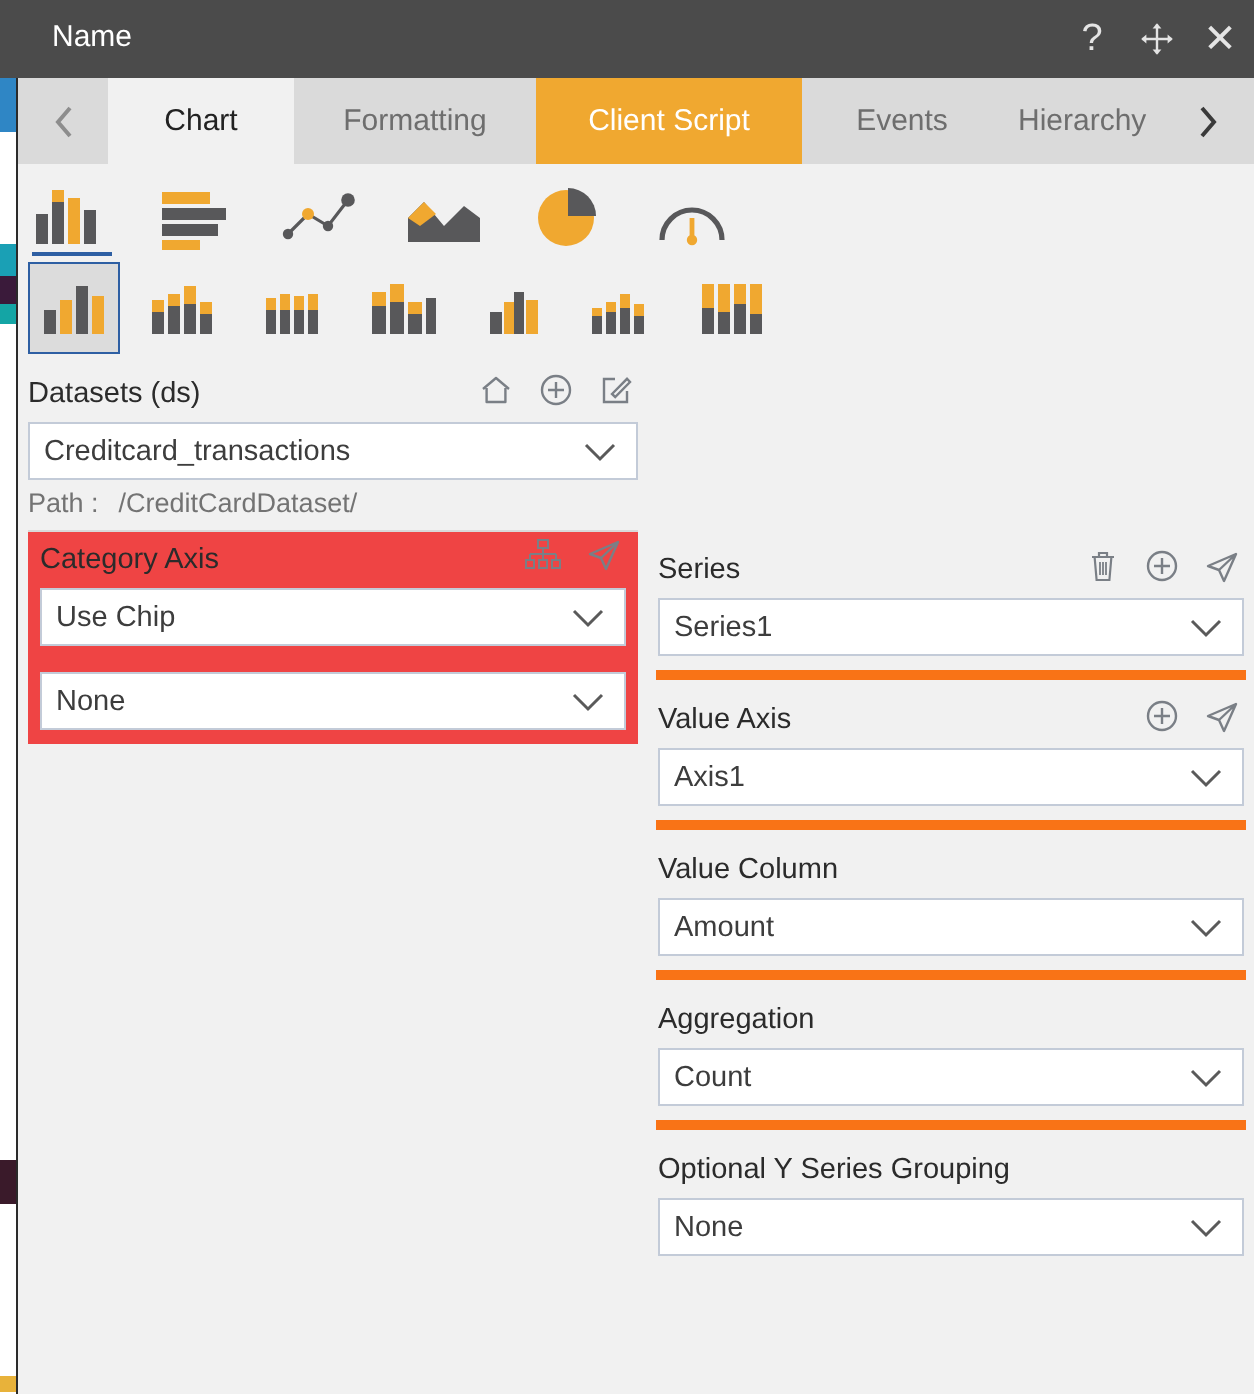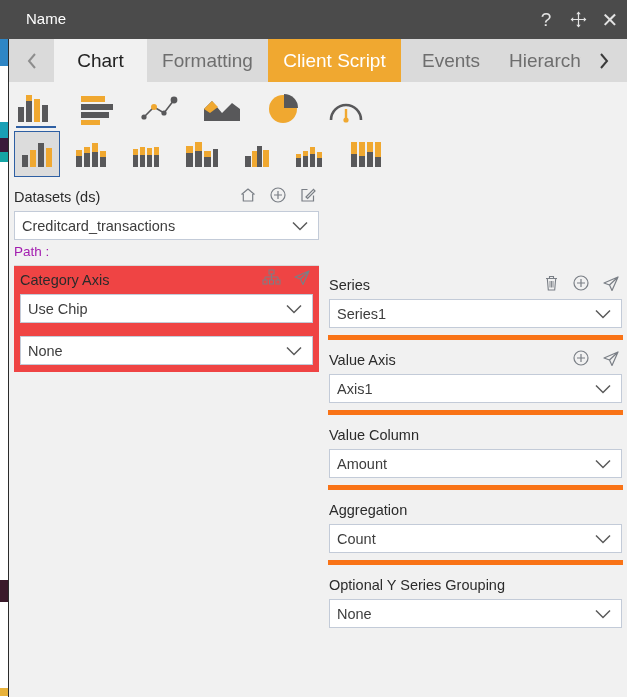--- a/index.html
+++ b/index.html
@@ -112,21 +112,21 @@
     color: #8d8d8d;
     background: #dadada;
     cursor: pointer;
     font-size: 21px;
     font-weight: 300;
   }
   .tab-arrow svg { display:block; }
   .tab-arrow.right { color: #3a3a3a; }
   .tab {
     display: flex; align-items: center; justify-content: center;
-    font-size: 19px;
+    font-size: 15px;
     color: #6e6e6e;
     background: #dadada;
     cursor: pointer;
     padding: 0 18px;
     box-sizing: border-box;
     white-space: nowrap;
   }
   .tab.active {
     background: #f1f1f1;
     color: #222222;
@@ -233,21 +233,21 @@
   }
   .select .chev {
     position: absolute;
     right: 9px; top: 50%;
     transform: translateY(-50%);
     display: flex;
   }
   .path-line {
     margin-top: 4px;
     font-size: 13.5px;
-    color: #a21caf;
+    color: #737373;
     display: flex;
     gap: 10px;
   }
 
   
   .cs-row {
     position: absolute;
     left: 321px; top: 209px;
     display: flex;
     align-items: center;
@@ -518,20 +518,21 @@
       <div class="select">
         <span>Creditcard_transactions</span>
         <span class="chev">
           <svg width="18" height="11" viewBox="0 0 18 11">
               <path d="M2 2 L9 9 L16 2" fill="none" stroke="#5a5a5a" stroke-width="1.5"></path>
             </svg>
         </span>
       </div>
       <div class="path-line">
         <span>Path :</span>
+        <span>/CreditCardDataset/</span>
       </div>
     </div>
 
     <div class="cs-row">
       <span class="cbox">
         <svg width="13" height="11" viewBox="0 0 13 11">
             <path d="M1.5 5.5 L4.8 9 L11.5 1.8" fill="none" stroke="#ffffff" stroke-width="2"></path>
           </svg>
       </span>
       <span class="cs-label">Client Script</span>

